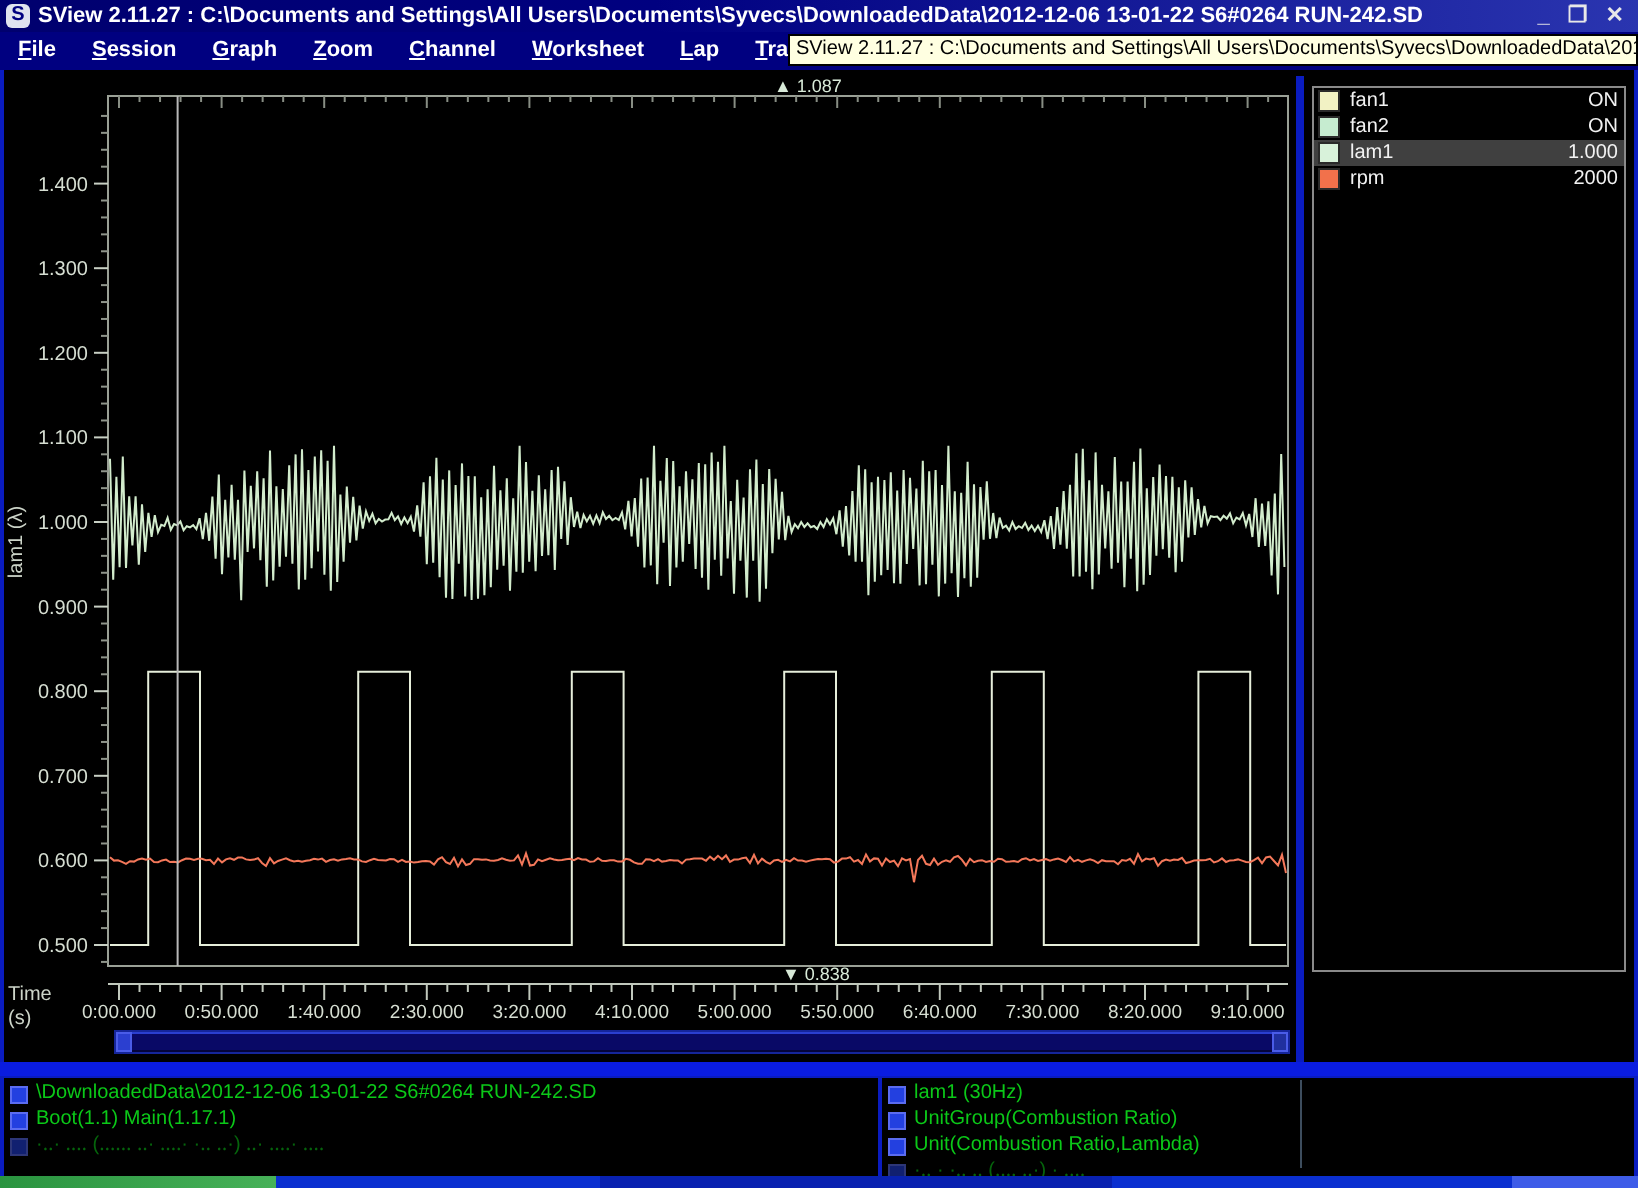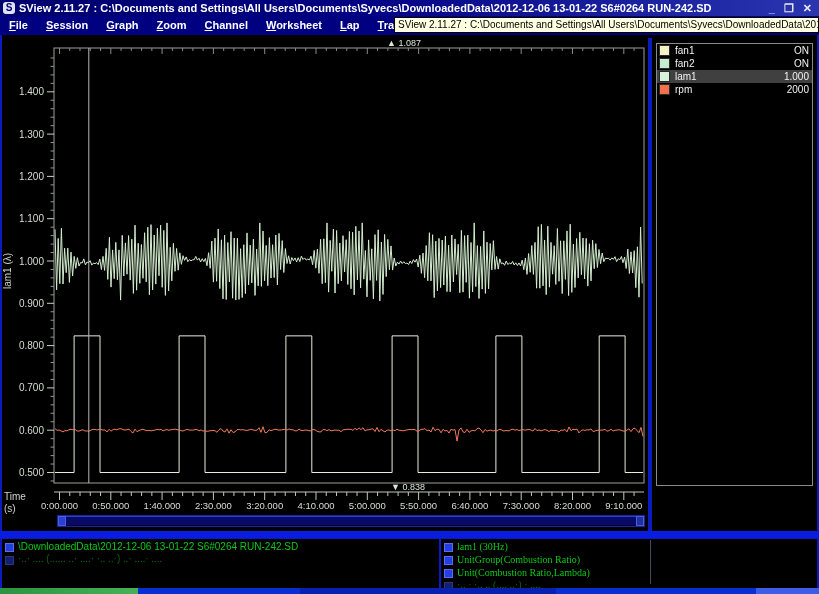--- a/index.html
+++ b/index.html
@@ -41,21 +41,21 @@
     box-sizing:border-box;overflow:hidden;}
   .ch-row{display:flex;align-items:center;height:13px;font-size:10px;color:#f2f2f2;padding:0 3px 0 1px;}
   .ch-row.sel{background:#404040;}
   .swatch{width:9px;height:9px;border:1px solid #2a2a2a;margin:0 5px 0 1px;flex:none;}
   .ch-name{flex:1;}
   
   .blue-band{position:absolute;left:0;top:531px;width:819px;height:7px;background:#0a1ce0;z-index:6;}
   .status{position:absolute;top:538px;height:50px;background:#000;overflow:hidden;
     border-top:1px solid #0a1cc0;box-sizing:border-box;}
   .status.left{left:2px;width:437px;}
-  .status.right{left:441px;width:376px;font-family:Liberation Serif, serif;}
+  .status.right{left:441px;width:376px;}
   .status-gap{position:absolute;left:439px;top:538px;width:2px;height:50px;background:#0a1cc0;}
   .s-line{display:flex;align-items:flex-end;height:13px;font-size:10px;color:#0bc818;white-space:nowrap;}
   .s-line.dim{opacity:.5;}
   .bullet{width:7px;height:7px;background:#2340e0;border:1px solid #5b6cf0;box-sizing:content-box;
     margin:2px 4px 0 3px;flex:none;}
   .status-vline{position:absolute;left:650px;top:540px;width:1px;height:44px;background:#3d4d5e;z-index:7;}
   
   .taskbar{position:absolute;left:0;top:588px;width:819px;height:6px;background:#0a2fd0;z-index:8;}
   .tb-start{position:absolute;left:0;top:0;width:138px;height:6px;
     background:linear-gradient(90deg,#2a9440,#46b158);}
@@ -330,20 +330,24 @@
       </div>
   </div>
 
   <div class="blue-band"></div>
 
   <div class="status left" id="status-left">
       <div class="s-line">
         <span class="bullet"></span>
         <span>\DownloadedData\2012-12-06 13-01-22 S6#0264 RUN-242.SD</span>
       </div>
+      <div class="s-line">
+        <span class="bullet"></span>
+        <span>Boot(1.1) Main(1.17.1)</span>
+      </div>
       <div class="s-line dim">
         <span class="bullet"></span>
         <span>·‥· ‥‥ (‥‥‥ ‥· ‥‥· ·‥ ‥·)        ‥· ‥‥· ‥‥</span>
       </div>
     </div>
   <div class="status-gap"></div>
   <div class="status right" id="status-right">
       <div class="s-line">
         <span class="bullet"></span>
         <span>lam1 (30Hz)</span>

